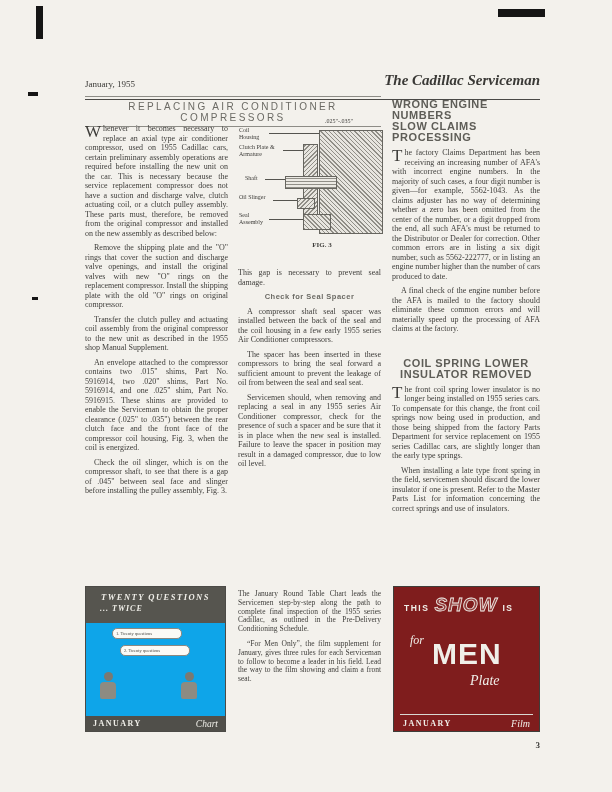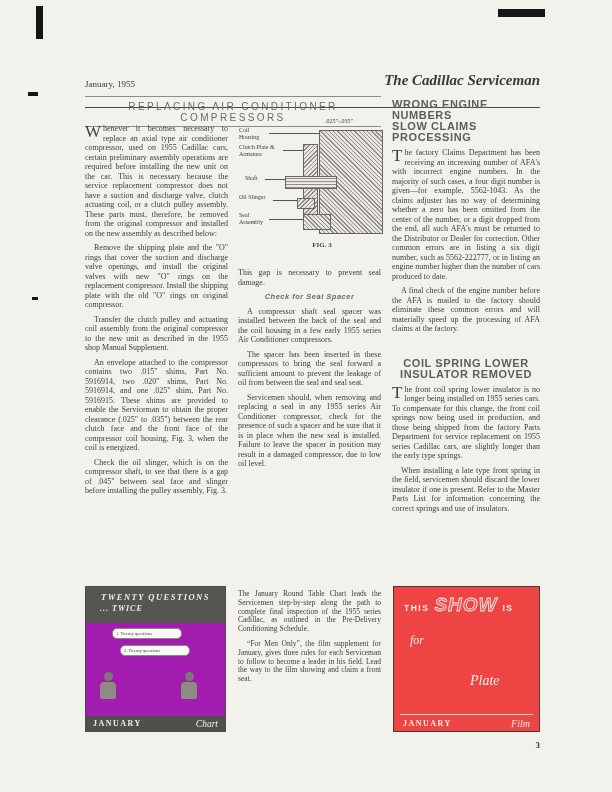--- a/index.html
+++ b/index.html
@@ -8,21 +8,21 @@
     background:#f3f1ec; overflow:hidden;
     font-family:"Liberation Serif", serif; color:#3e3d3a;
   }
   
   .artifact { position:absolute; background:#151515; }
 
   
   .masthead {
     position:absolute; left:85px; top:72px; width:455px;
     display:flex; justify-content:space-between; align-items:flex-end;
-    border-bottom:1px solid #4a4946; padding-bottom:18px;
+    border-bottom:1px solid #4a4946; padding-bottom:10px;
   }
   .masthead .date { font-size:9px; color:#3a3936; }
   .masthead .pub  { font-size:15px; font-weight:bold; font-style:italic; color:#3a3936; }
 
   
   .main-title {
     position:absolute; left:85px; top:96px; width:296px;
     font-family:"Liberation Sans", sans-serif; font-size:10px; letter-spacing:2.4px;
     color:#6b6a64; text-align:center; padding:4px 0 3px 0;
     border-top:1px solid #8d8c86; border-bottom:1px solid #8d8c86;
@@ -41,60 +41,59 @@
   .col3-title {
     font-family:"Liberation Sans", sans-serif; font-weight:bold;
     font-size:11px; line-height:11px; letter-spacing:0.6px; color:#5e5d57;
     text-align:left; margin:0 0 5px 0; text-indent:0;
   }
   .col3-title.centered { text-align:center; margin-top:24px; }
   .subhead {
     font-family:"Liberation Sans", sans-serif; font-weight:bold;
     font-size:7.5px; letter-spacing:0.5px; color:#6b6a64; text-align:center;
     margin:4px 0 5px 0;
-    font-style:italic;
   }
 
   
   .figure { position:absolute; left:239px; top:118px; width:148px; height:146px; font-size:6px; line-height:6.5px; }
   .fig-label { position:absolute; color:#3e3d3a; }
   .fig-dim { position:absolute; top:0; left:52px; width:96px; text-align:center; }
   .lead { position:absolute; height:1px; background:#55544f; }
   .hatch  { position:absolute; border:1px solid #66655f;
             background:repeating-linear-gradient(45deg,#908e87 0,#908e87 1px,#e7e5df 1px,#e7e5df 3px); }
   .hatch.alt { background:repeating-linear-gradient(-45deg,#908e87 0,#908e87 1px,#e7e5df 1px,#e7e5df 3px); }
   .hatch.horiz { background:repeating-linear-gradient(0deg,#908e87 0,#908e87 1px,#eceae4 1px,#eceae4 3px); }
   .fig-caption { position:absolute; top:124px; left:48px; width:70px; text-align:center;
                  font-weight:bold; font-size:7px; }
 
   
   .box-left {
     position:absolute; left:85px; top:586px; width:141px; height:146px;
-    border:1px solid #4c4b47; background:#a21caf; box-sizing:border-box;
+    border:1px solid #4c4b47; background:#0ea5e9; box-sizing:border-box;
   }
   .bl-header { background:#56554f; color:#f0efe9; height:36px; padding-top:5px; box-sizing:border-box; }
   .bl-h1 { font-style:italic; font-weight:bold; font-size:8.5px; letter-spacing:1.5px; text-align:center; }
   .bl-h2 { font-style:italic; font-weight:bold; font-size:8px; letter-spacing:1px; padding-left:14px; margin-top:2px; }
   .bl-cartoon { position:relative; height:79px; }
   .bubble { position:absolute; background:#fbfaf6; border:1px solid #8a8881; border-radius:5px;
             font-size:4.5px; line-height:5px; padding:2px 3px; color:#4a4944; }
   .person { position:absolute; }
   .person .head { width:9px; height:9px; border-radius:50%; background:#7b7971; margin:0 auto; }
   .person .body { width:16px; height:17px; border-radius:4px 4px 2px 2px; background:#8d8b82; margin-top:1px; }
   .bl-footer { position:absolute; left:0; right:0; bottom:0; height:15px; background:#504f4a; color:#efeee8;
                display:flex; justify-content:space-between; align-items:center; padding:0 7px; }
   .bl-footer .jan { font-size:8px; font-weight:bold; letter-spacing:1.5px; }
   .bl-footer .script { font-style:italic; font-size:9.5px; }
 
   .center-promo { left:238px; top:590px; width:143px; font-size:7.5px; line-height:8.8px; }
   .center-promo p { margin:0 0 6px 0; text-indent:9px; }
 
   .box-right {
     position:absolute; left:393px; top:586px; width:147px; height:146px;
-    background:#ef4444; border:1px solid #3e3d39; box-sizing:border-box; color:#f0efe9;
+    background:#7f1d1d; border:1px solid #3e3d39; box-sizing:border-box; color:#f0efe9;
   }
   .br-row1 { display:flex; align-items:baseline; gap:5px; padding:7px 0 0 10px;
              font-family:"Liberation Sans", sans-serif; }
   .br-this,.br-is { font-size:8.5px; font-weight:bold; letter-spacing:1.5px; }
   .br-show { font-size:19px; font-style:italic; font-weight:bold; letter-spacing:1px; }
   @supports (-webkit-text-stroke: 1px #fff) {
     .br-show { color:rgba(240,239,233,0.18); -webkit-text-stroke:0.8px #f0efe9; }
   }
   .br-for  { position:absolute; left:16px; top:46px; font-style:italic; font-size:12px; }
   .br-men  { position:absolute; left:38px; top:50px; font-family:"Liberation Sans", sans-serif;
@@ -213,20 +212,21 @@
     <p>“For Men Only”, the film supplement for January, gives three rules for each Serviceman to follow to become a leader in his field. Lead the way to the film showing and claim a front seat.</p>
   </div>
 
   <div class="box-right">
     <div class="br-row1">
       <span class="br-this">THIS</span>
       <span class="br-show">SHOW</span>
       <span class="br-is">IS</span>
     </div>
     <span class="br-for">for</span>
+    <span class="br-men">MEN</span>
     <span class="br-only">Plate</span>
     <div class="br-footer">
       <span class="jan">JANUARY</span>
       <span class="script">Film</span>
     </div>
   </div>
 
   <div class="pageno">3</div>
 
 </div>

